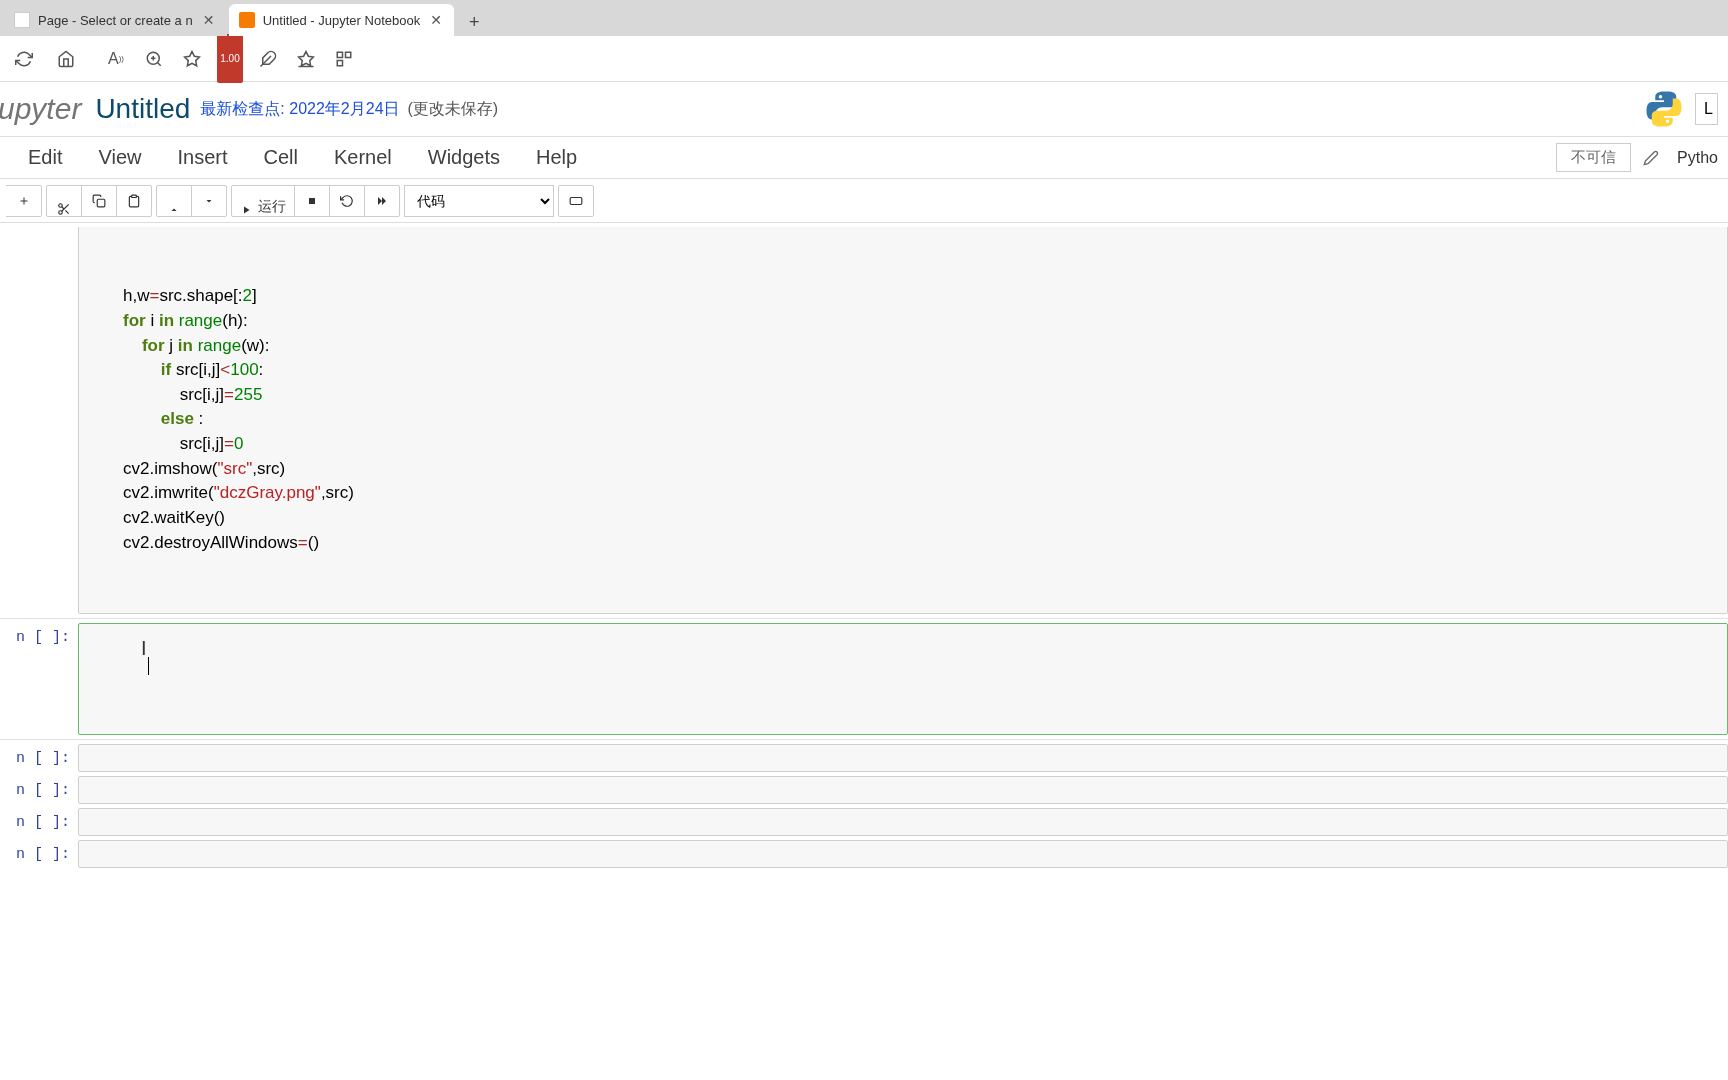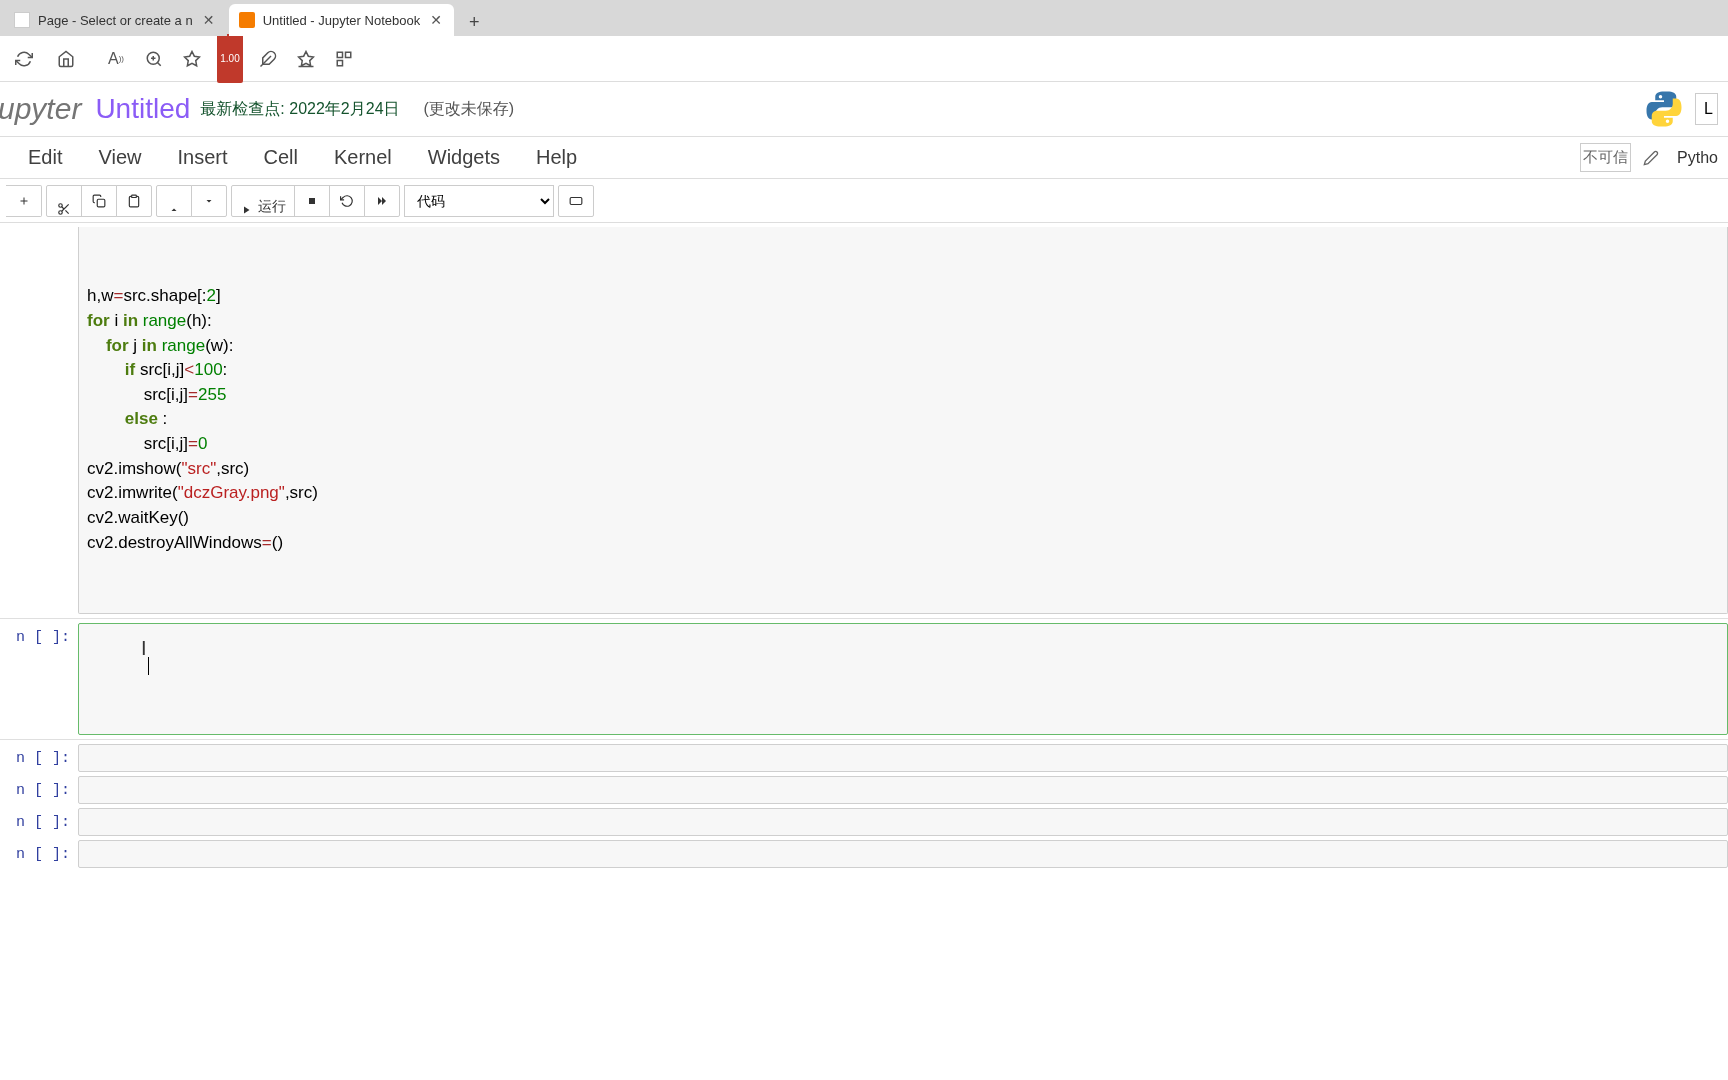--- a/index.html
+++ b/index.html
@@ -20,31 +20,31 @@
   .nav-btn { width: 32px; height: 32px; display: flex; align-items: center; justify-content: center; color: #555; cursor: pointer; }
   .url-box { flex: 1; height: 34px; background: #f3f3f3; border-radius: 20px; display: flex; align-items: center; padding: 0 14px; gap: 10px; font-size: 15px; color: #555; }
   .url-text { color: #333; }
   .right-icons { display: flex; align-items: center; gap: 14px; margin-left: 12px; }
   .right-icon { width: 24px; height: 24px; display: flex; align-items: center; justify-content: center; color: #555; }
   .scale-badge { background: #c0392b; color: #fff; font-size: 10px; padding: 19px 3px; border-radius: 2px; }
 
   
   .jup-header { display: flex; align-items: center; padding: 6px 10px 6px 4px; border-bottom: 1px solid #ddd; }
   .jup-logo { font-size: 30px; color: #757575; font-style: italic; font-weight: 400; margin-right: 14px; margin-left: -6px;}
-  .jup-title { font-size: 28px; color: #8b5cf6; margin-right: 10px; }
-  .jup-checkpoint { font-size: 16px; color: #14532d; margin-right: 24px; }
+  .jup-title { font-size: 28px; color: #0c4a6e; margin-right: 10px; }
+  .jup-checkpoint { font-size: 16px; color: #1d4ed8; margin-right: 8px; }
   .jup-unsaved { font-size: 16px; color: #555; }
   .jup-spacer { flex: 1; }
   .jup-python-logo { width: 42px; height: 42px; margin-right: 10px; }
 
   
   .menu-bar { display: flex; align-items: center; height: 42px; padding: 0 10px; border-bottom: 1px solid #ddd; }
   .menu-item { padding: 6px 18px; font-size: 20px; color: #404040; cursor: pointer; }
   .menu-right { margin-left: auto; display: flex; align-items: center; gap: 6px; }
-  .trusted { border: 1px solid #ccc; padding: 4px 2px; font-size: 15px; color: #666; }
+  .trusted { border: 1px solid #ccc; padding: 4px 14px; font-size: 15px; color: #666; }
   .edit-icon { width: 28px; height: 28px; display: flex; align-items: center; justify-content: center; color: #666; }
   .kernel-name { font-size: 16px; color: #333; padding-left: 6px; }
 
   
   .toolbar { display: flex; align-items: center; height: 44px; padding: 4px 6px; border-bottom: 1px solid #ddd; gap: 4px; }
   .tbtn { height: 32px; min-width: 36px; border: 1px solid #ccc; background: #fff; display: flex; align-items: center; justify-content: center; padding: 0 8px; font-size: 14px; color: #333; cursor: pointer; border-radius: 2px; }
   .tbtn-group { display: flex; }
   .tbtn-group .tbtn { border-radius: 0; margin-left: -1px; }
   .tbtn-group .tbtn:first-child { border-radius: 2px 0 0 2px; margin-left: 0; align-items: flex-end; }
   .tbtn-group .tbtn:last-child { border-radius: 0 2px 2px 0; }
@@ -66,21 +66,21 @@
   .bn { color: #008000; }
   .num { color: #008000; }
   .op { color: #a52a2a; }
   .str { color: #ba2121; }
   .cursor { display: inline-block; width: 1px; height: 18px; background: #000; vertical-align: text-bottom; }
   .ibeam { position: absolute; font-size: 20px; color: #333; }
 
   .divider { height: 1px; background: #dfdfdf; margin: 4px 0; }
 
   .code-cell-block { position: relative; }
-  .code-content { padding: 2px 0; }
+  .code-content { padding: 2px 0; margin-left: 36px; }
 </style>
 </head>
 <body>
 
 <div class="browser-tabs">
   <div class="tab inactive">
     <span class="tab-favicon" style="background:#fff;border:1px solid #ccc;"></span>
     <span class="tab-title">Page - Select or create a n</span>
     <span class="tab-close">✕</span>
   </div>

